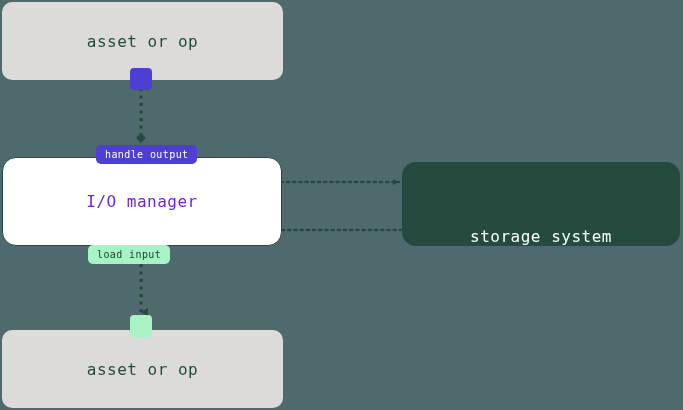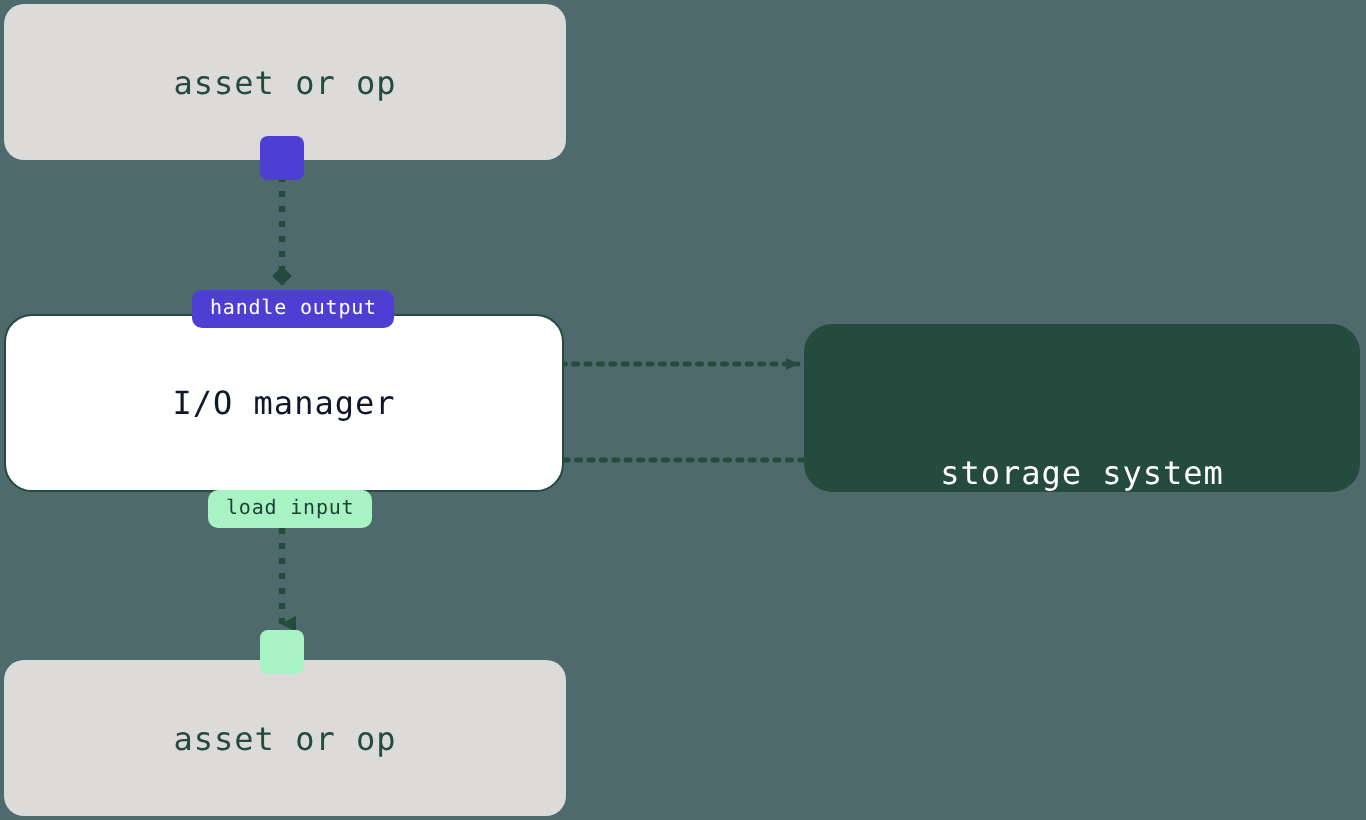--- a/index.html
+++ b/index.html
@@ -36,21 +36,21 @@
     letter-spacing: 0.5px;
     white-space: nowrap;
   }
   .node-asset {
     background: #dcdbda;
     color: #244b3e;
     border: none;
   }
   .node-iomanager {
     background: #ffffff;
-    color: #0f172a;
+    color: #6d28d9;
     border: 1.6px solid #244b3e;
     border-radius: 14px;
     z-index: 3;
   }
   .node-storage {
     background: #244b3e;
     color: #ffffff;
     border-radius: 14px;
     align-items: flex-end;
   }
@@ -85,21 +85,21 @@
     letter-spacing: 0.4px;
     white-space: nowrap;
     z-index: 6;
   }
   #label-handle-output {
     left: 96px; top: 145px;
     background: #4e3fd4;
     color: #ffffff;
   }
   #label-load-input {
-    left: 104px; top: 245px;
+    left: 88px; top: 245px;
     background: #a7f3c4;
     color: #1e4236;
   }
 </style>
 </head>
 <body>
 
 <div id="canvas">
 
   <svg class="edges" viewBox="0 0 683 410">

